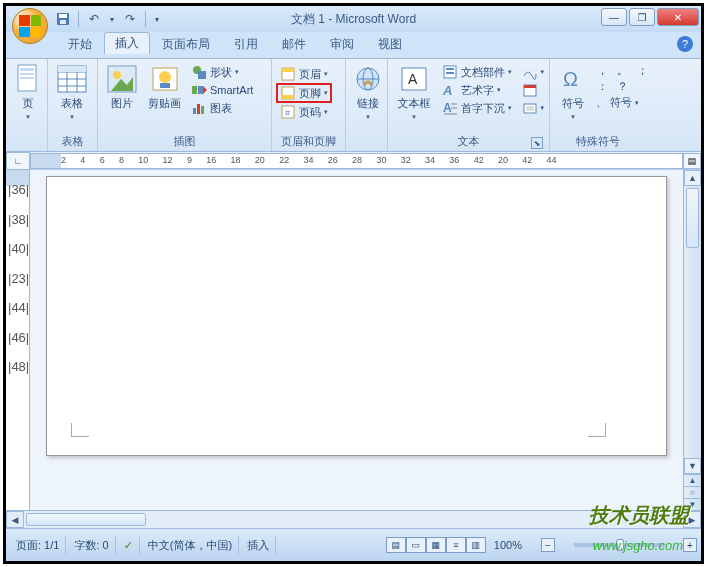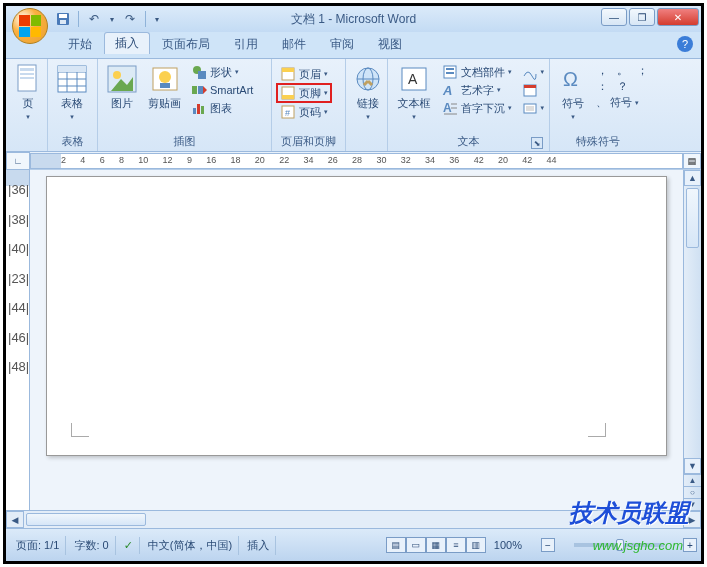--- a/index.html
+++ b/index.html
@@ -74,21 +74,21 @@
 .statusbar { height: 22px; background: linear-gradient(#dbeaf9,#bcd4ef); border-top: 1px solid #9bb9dd; display: flex; align-items: center; font-size: 11px; color: #2a4a75; padding: 16px 4px; gap: 2px; }
 .status-seg { padding: 2px 6px; border-right: 1px solid #a8c3e0; white-space: nowrap; }
 .status-spacer { flex: 1; }
 .view-btns { display: flex; }
 .view-btn { width: 20px; height: 16px; border: 1px solid #7a9cc6; background: #e8f1fb; display: flex; align-items: center; justify-content: center; font-size: 9px; }
 .zoom { display: flex; align-items: center; gap: 19px; margin-left: 6px; }
 .zoom-track { width: 90px; height: 4px; background: #a8c3e0; position: relative; }
 .zoom-thumb { position: absolute; left: 42px; top: -4px; width: 8px; height: 12px; background: #e8f1fb; border: 1px solid #7a9cc6; border-radius: 2px; }
 .zoom-btn { width: 14px; height: 14px; border: 1px solid #7a9cc6; background: #e8f1fb; display: flex; align-items: center; justify-content: center; font-size: 10px; }
 
-.watermark { position: absolute; right: 12px; bottom: 32px; font-size: 24px; font-weight: bold; color: #1d4ed8; text-shadow: 1px 1px 0 #fff; font-style: italic; pointer-events: none; }
+.watermark { position: absolute; right: 12px; bottom: 32px; font-size: 20px; font-weight: bold; color: #4d7c0f; text-shadow: 1px 1px 0 #fff; font-style: italic; pointer-events: none; }
 .watermark-url { position: absolute; right: 18px; bottom: 8px; font-size: 13px; color: #2eb82e; font-style: italic; pointer-events: none; }
 
 svg { display: block; }
 </style>
 </head>
 <body>
 
 <div class="window">
 
   <div class="titlebar">

